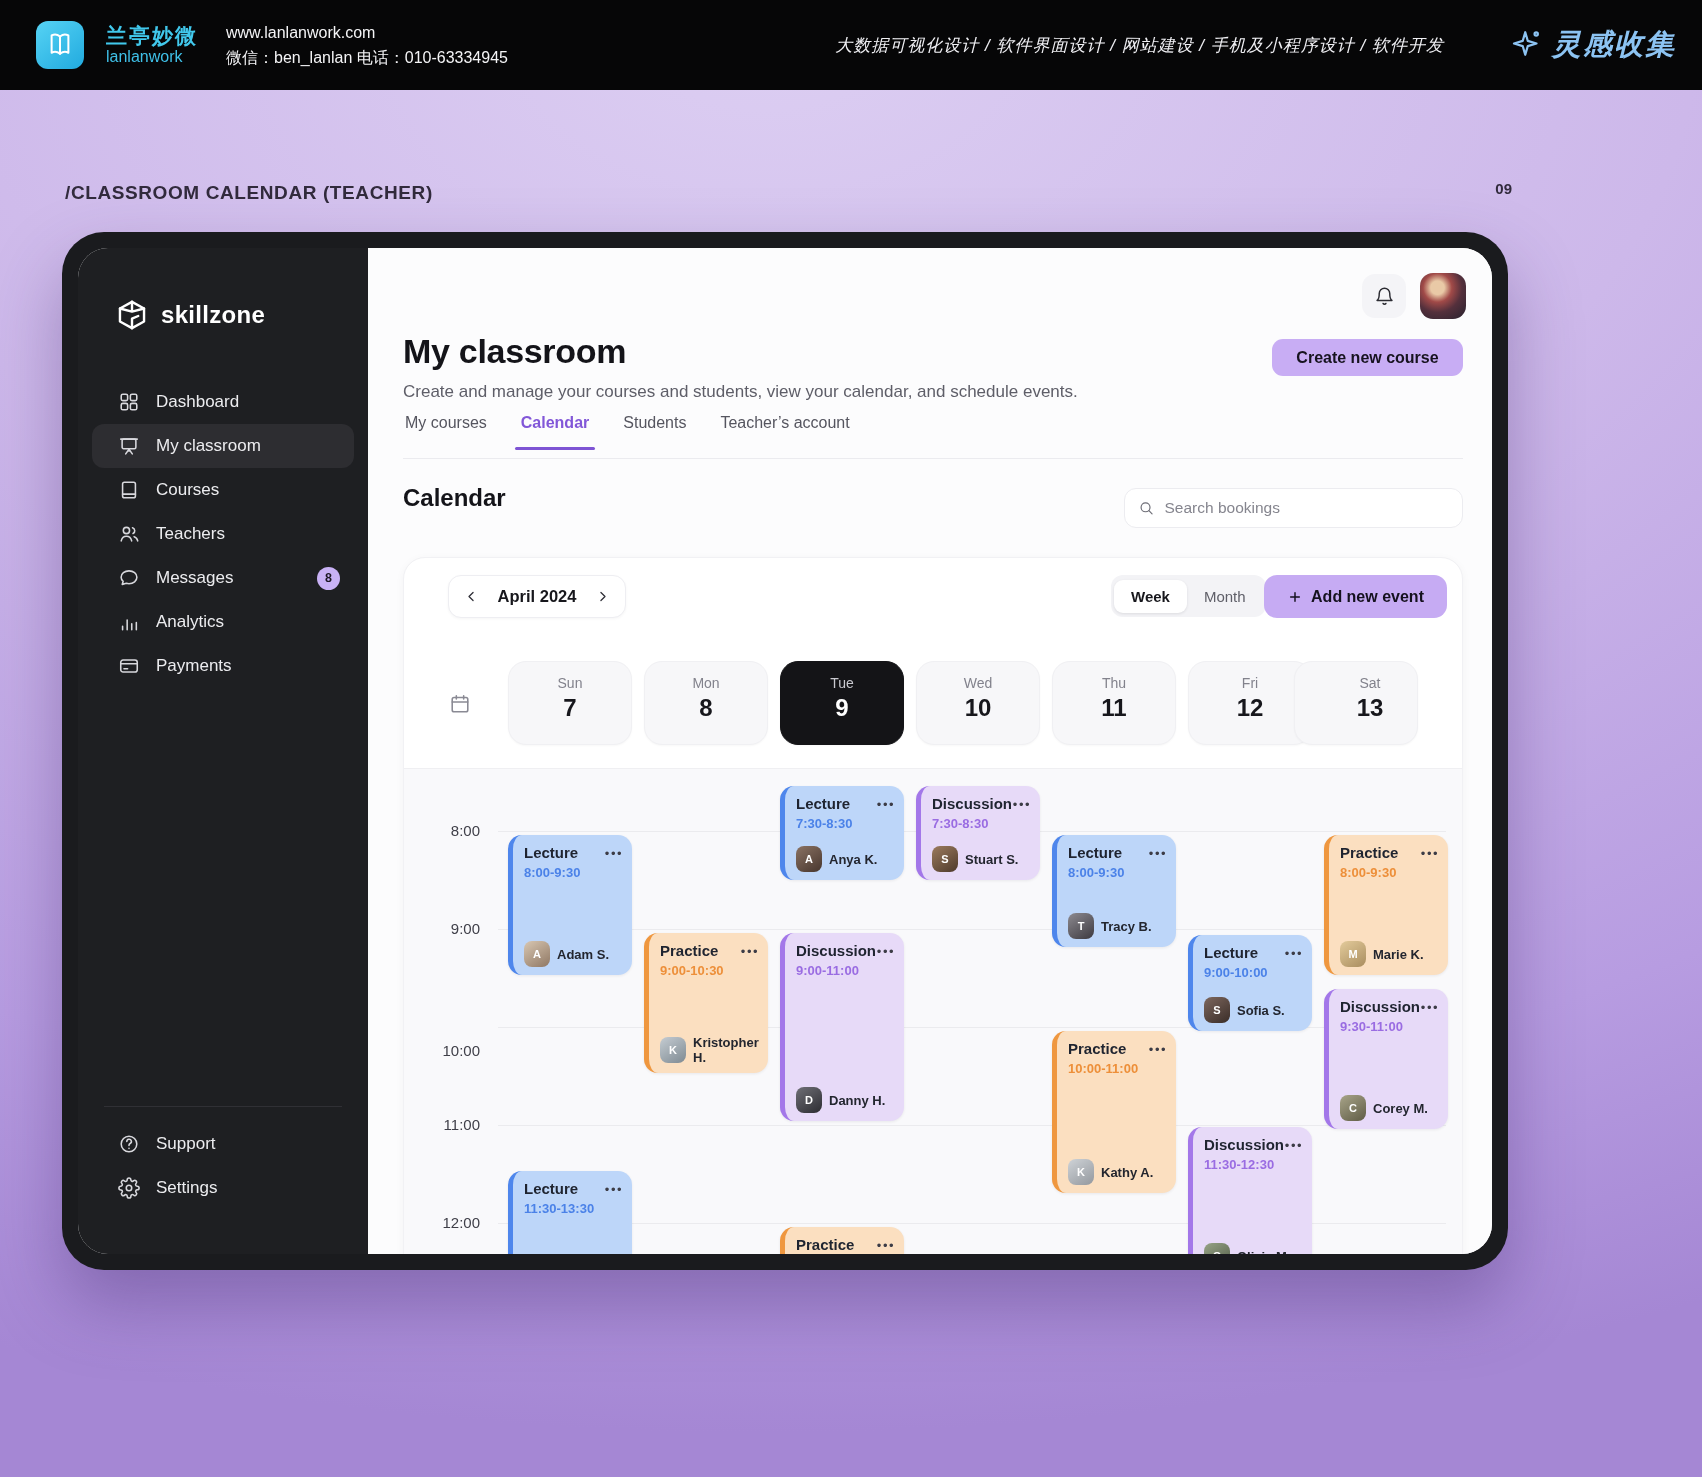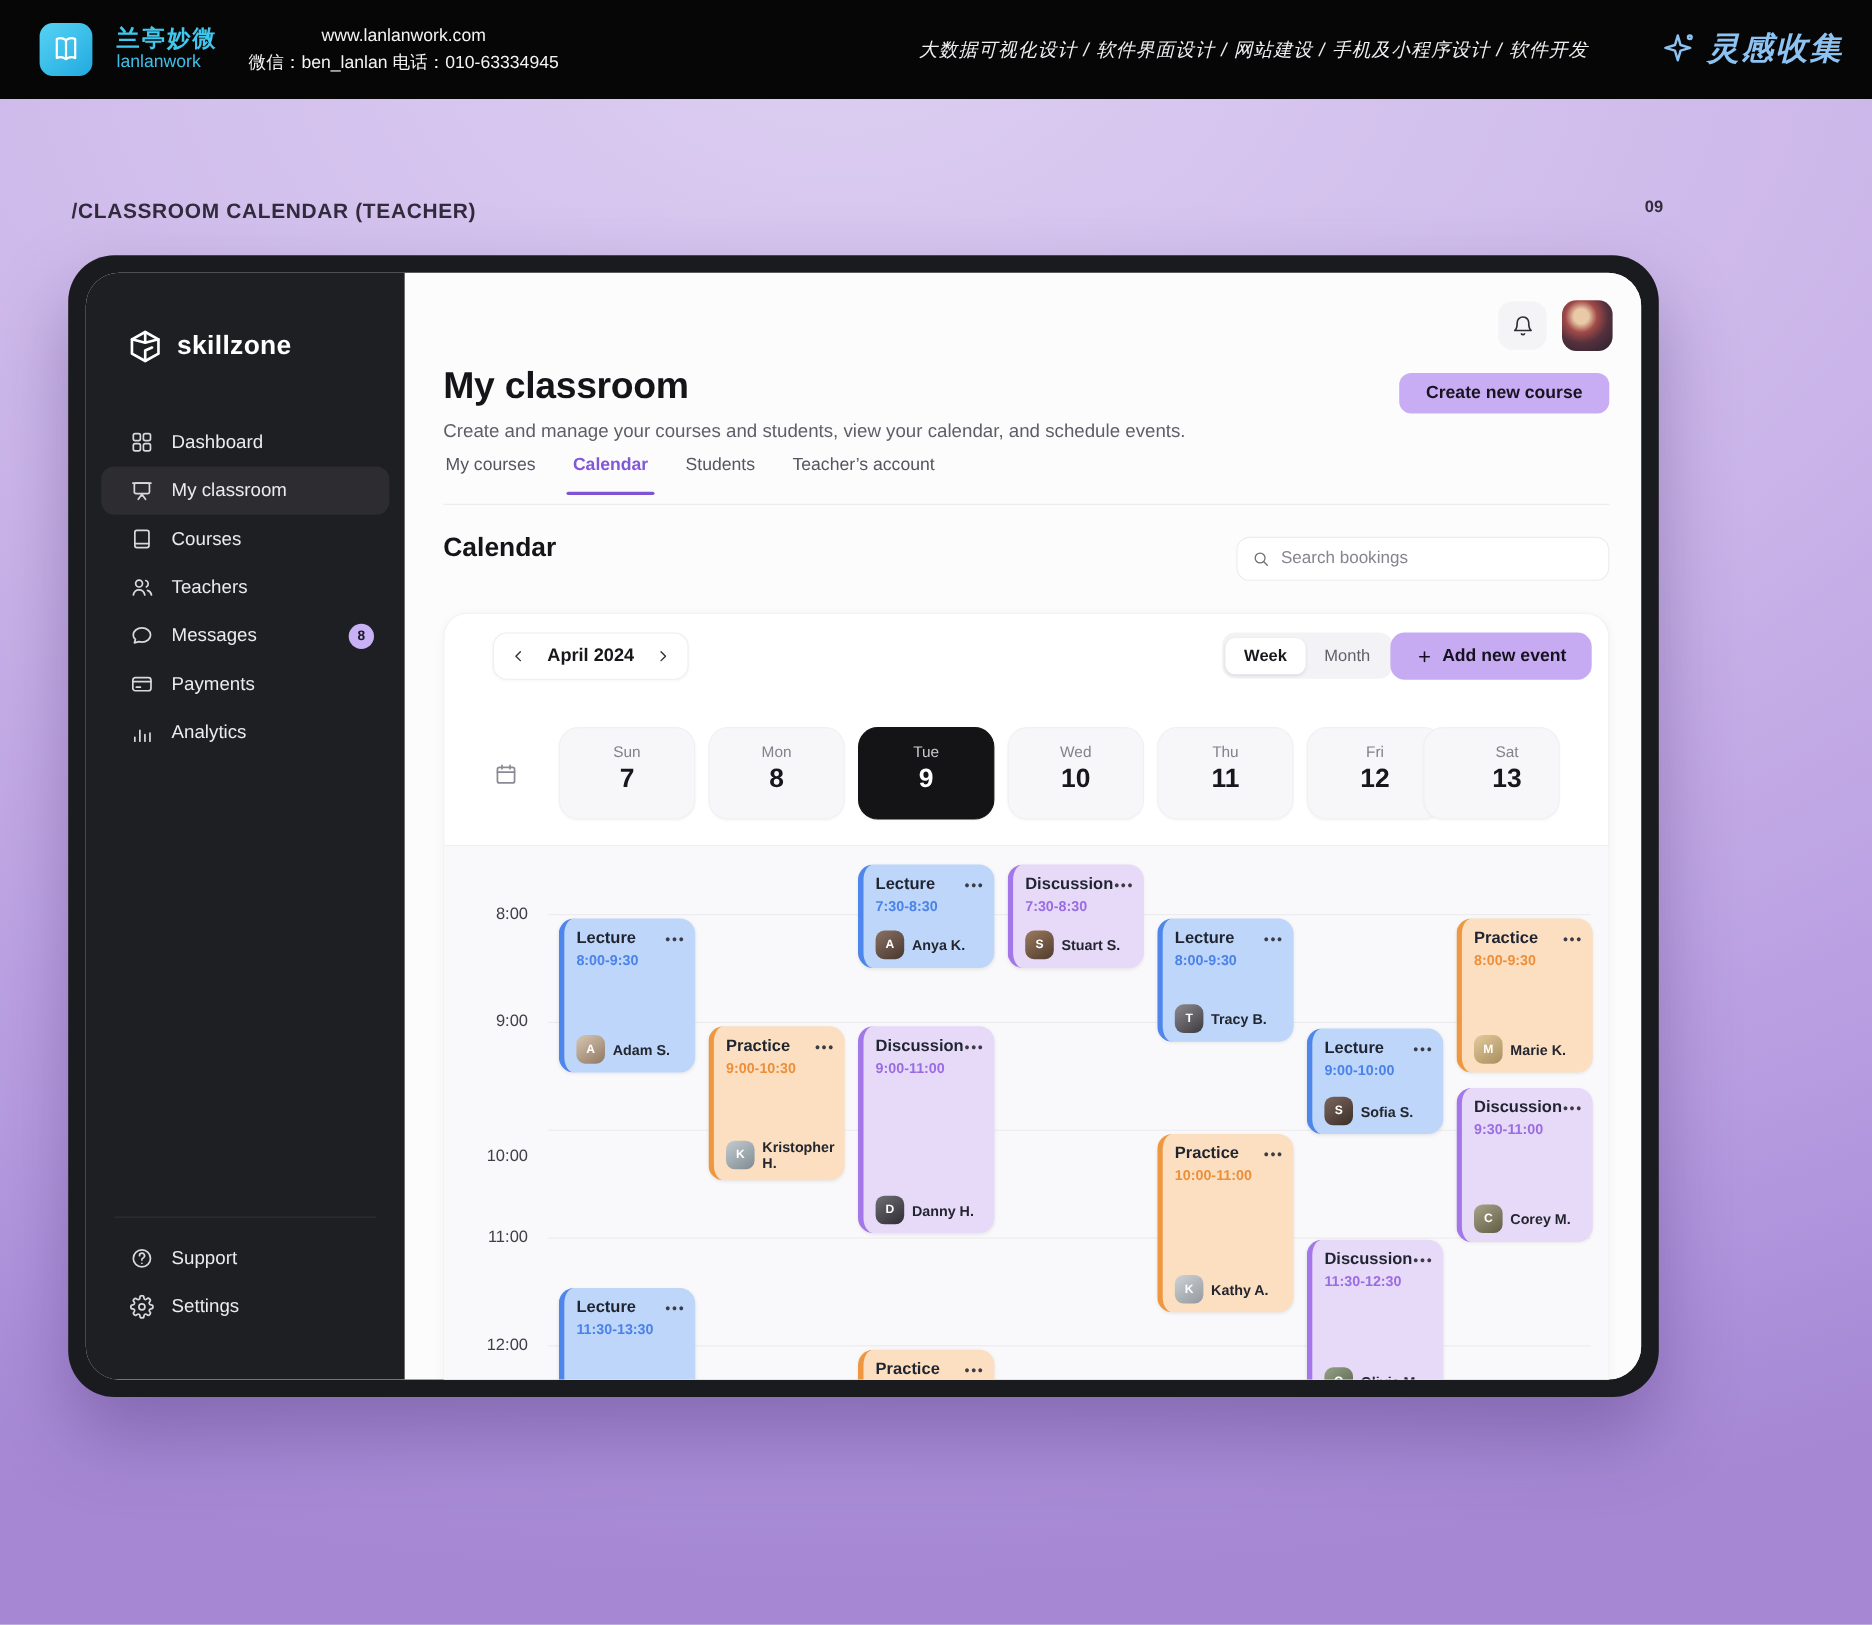--- a/index.html
+++ b/index.html
@@ -9,21 +9,21 @@
     background:radial-gradient(130% 95% at 45% 2%, #dccef2 0%, #cdb8ea 42%, #b79ce1 78%, #a587d4 100%);
     position:relative; color:#17171c;
   }
   
   .banner { height:90px; background:#060607; display:flex; align-items:center; padding:0 26px 0 36px; gap:22px; }
   .blogo { width:48px; height:48px; border-radius:12px; background:linear-gradient(140deg,#56d3f4,#21aadf); display:flex; align-items:center; justify-content:center; flex:0 0 auto; }
   .blogo svg { width:30px; height:30px; stroke:#fff; }
   .brandcol { display:flex; flex-direction:column; line-height:1.15; }
   .brand-cn { color:#41c8ec; font-size:21px; font-weight:700; letter-spacing:2px; }
   .brand-en { color:#3fc0e8; font-size:16px; }
-  .contactcol { display:flex; flex-direction:column; gap:6px; color:#f4f4f6; font-size:16px; line-height:1.2; margin-left:6px;align-items:center; }
+  .contactcol { display:flex; flex-direction:column; gap:6px; color:#f4f4f6; font-size:16px; line-height:1.2; margin-left:6px; }
   .banner-spacer { flex:1; }
   .services { color:#f0f0f4; font-size:17px; font-style:italic; letter-spacing:1px; white-space:nowrap; margin-right:42px; }
   .collect { display:flex; align-items:center; gap:8px; color:#8cc3f2; }
   .collect svg { width:36px; height:36px; stroke:#8cc3f2; }
   .collect-text { font-size:29px; font-weight:700; font-style:italic; letter-spacing:2px; font-family:"Liberation Serif","DejaVu Serif",serif; }
   
   .page-label { position:absolute; left:65px; top:182px; font-size:19px; font-weight:600; letter-spacing:.6px; color:#322b3d; }
   .page-num   { position:absolute; right:190px; top:180px; font-size:15px; font-weight:600; color:#322b3d; }
   
   .frame { position:absolute; left:62px; top:232px; width:1446px; height:1038px; background:#1a1b1e; border-radius:42px; padding:16px; box-shadow:0 34px 70px rgba(58,32,100,.35); }
@@ -188,33 +188,33 @@
               <svg viewBox="0 0 24 24" fill="none" stroke="currentColor" stroke-width="1.7" stroke-linecap="round" stroke-linejoin="round">
                 <path d="M12 4.2c4.8 0 8.6 3.1 8.6 7s-3.8 7-8.6 7c-1.1 0-2.1-.2-3-.4L4.6 19l1-3.4c-1.4-1.2-2.2-2.7-2.2-4.4 0-3.9 3.8-7 8.6-7z"></path>
               </svg>
             </span>
             <span>Messages</span>
             <span class="side-badge">8</span>
           </div>
           <div class="side-item">
             <span style="display:flex">
               <svg viewBox="0 0 24 24" fill="none" stroke="currentColor" stroke-width="1.7" stroke-linecap="round" stroke-linejoin="round">
+                <path d="M5 20.5v-3.8M10 20.5V9.8M15 20.5v-6.6M20 20.5V12.6"></path>
+              </svg>
+            </span>
+            <span>Analytics</span>
+          </div>
+          <div class="side-item">
+            <span style="display:flex">
+              <svg viewBox="0 0 24 24" fill="none" stroke="currentColor" stroke-width="1.7" stroke-linecap="round" stroke-linejoin="round">
                 <rect x="3" y="5.5" width="18" height="13" rx="2.5"></rect>
                 <path d="M3 9.5h18M6.5 15h4"></path>
               </svg>
             </span>
             <span>Payments</span>
-          </div>
-          <div class="side-item">
-            <span style="display:flex">
-              <svg viewBox="0 0 24 24" fill="none" stroke="currentColor" stroke-width="1.7" stroke-linecap="round" stroke-linejoin="round">
-                <path d="M5 20.5v-3.8M10 20.5V9.8M15 20.5v-6.6M20 20.5V12.6"></path>
-              </svg>
-            </span>
-            <span>Analytics</span>
           </div>
         </nav>
       <div class="side-divider"></div>
       <nav class="menu-footer" id="side-footer">
           <div class="side-item">
             <span style="display:flex">
               <svg viewBox="0 0 24 24" fill="none" stroke="currentColor" stroke-width="1.7" stroke-linecap="round" stroke-linejoin="round">
                 <circle cx="12" cy="12" r="8.5"></circle>
                 <path d="M9.6 9.3a2.5 2.5 0 1 1 3.6 2.2c-.8.4-1.2 1-1.2 1.8v.3"></path>
                 <path d="M12 16.8h.01"></path>

